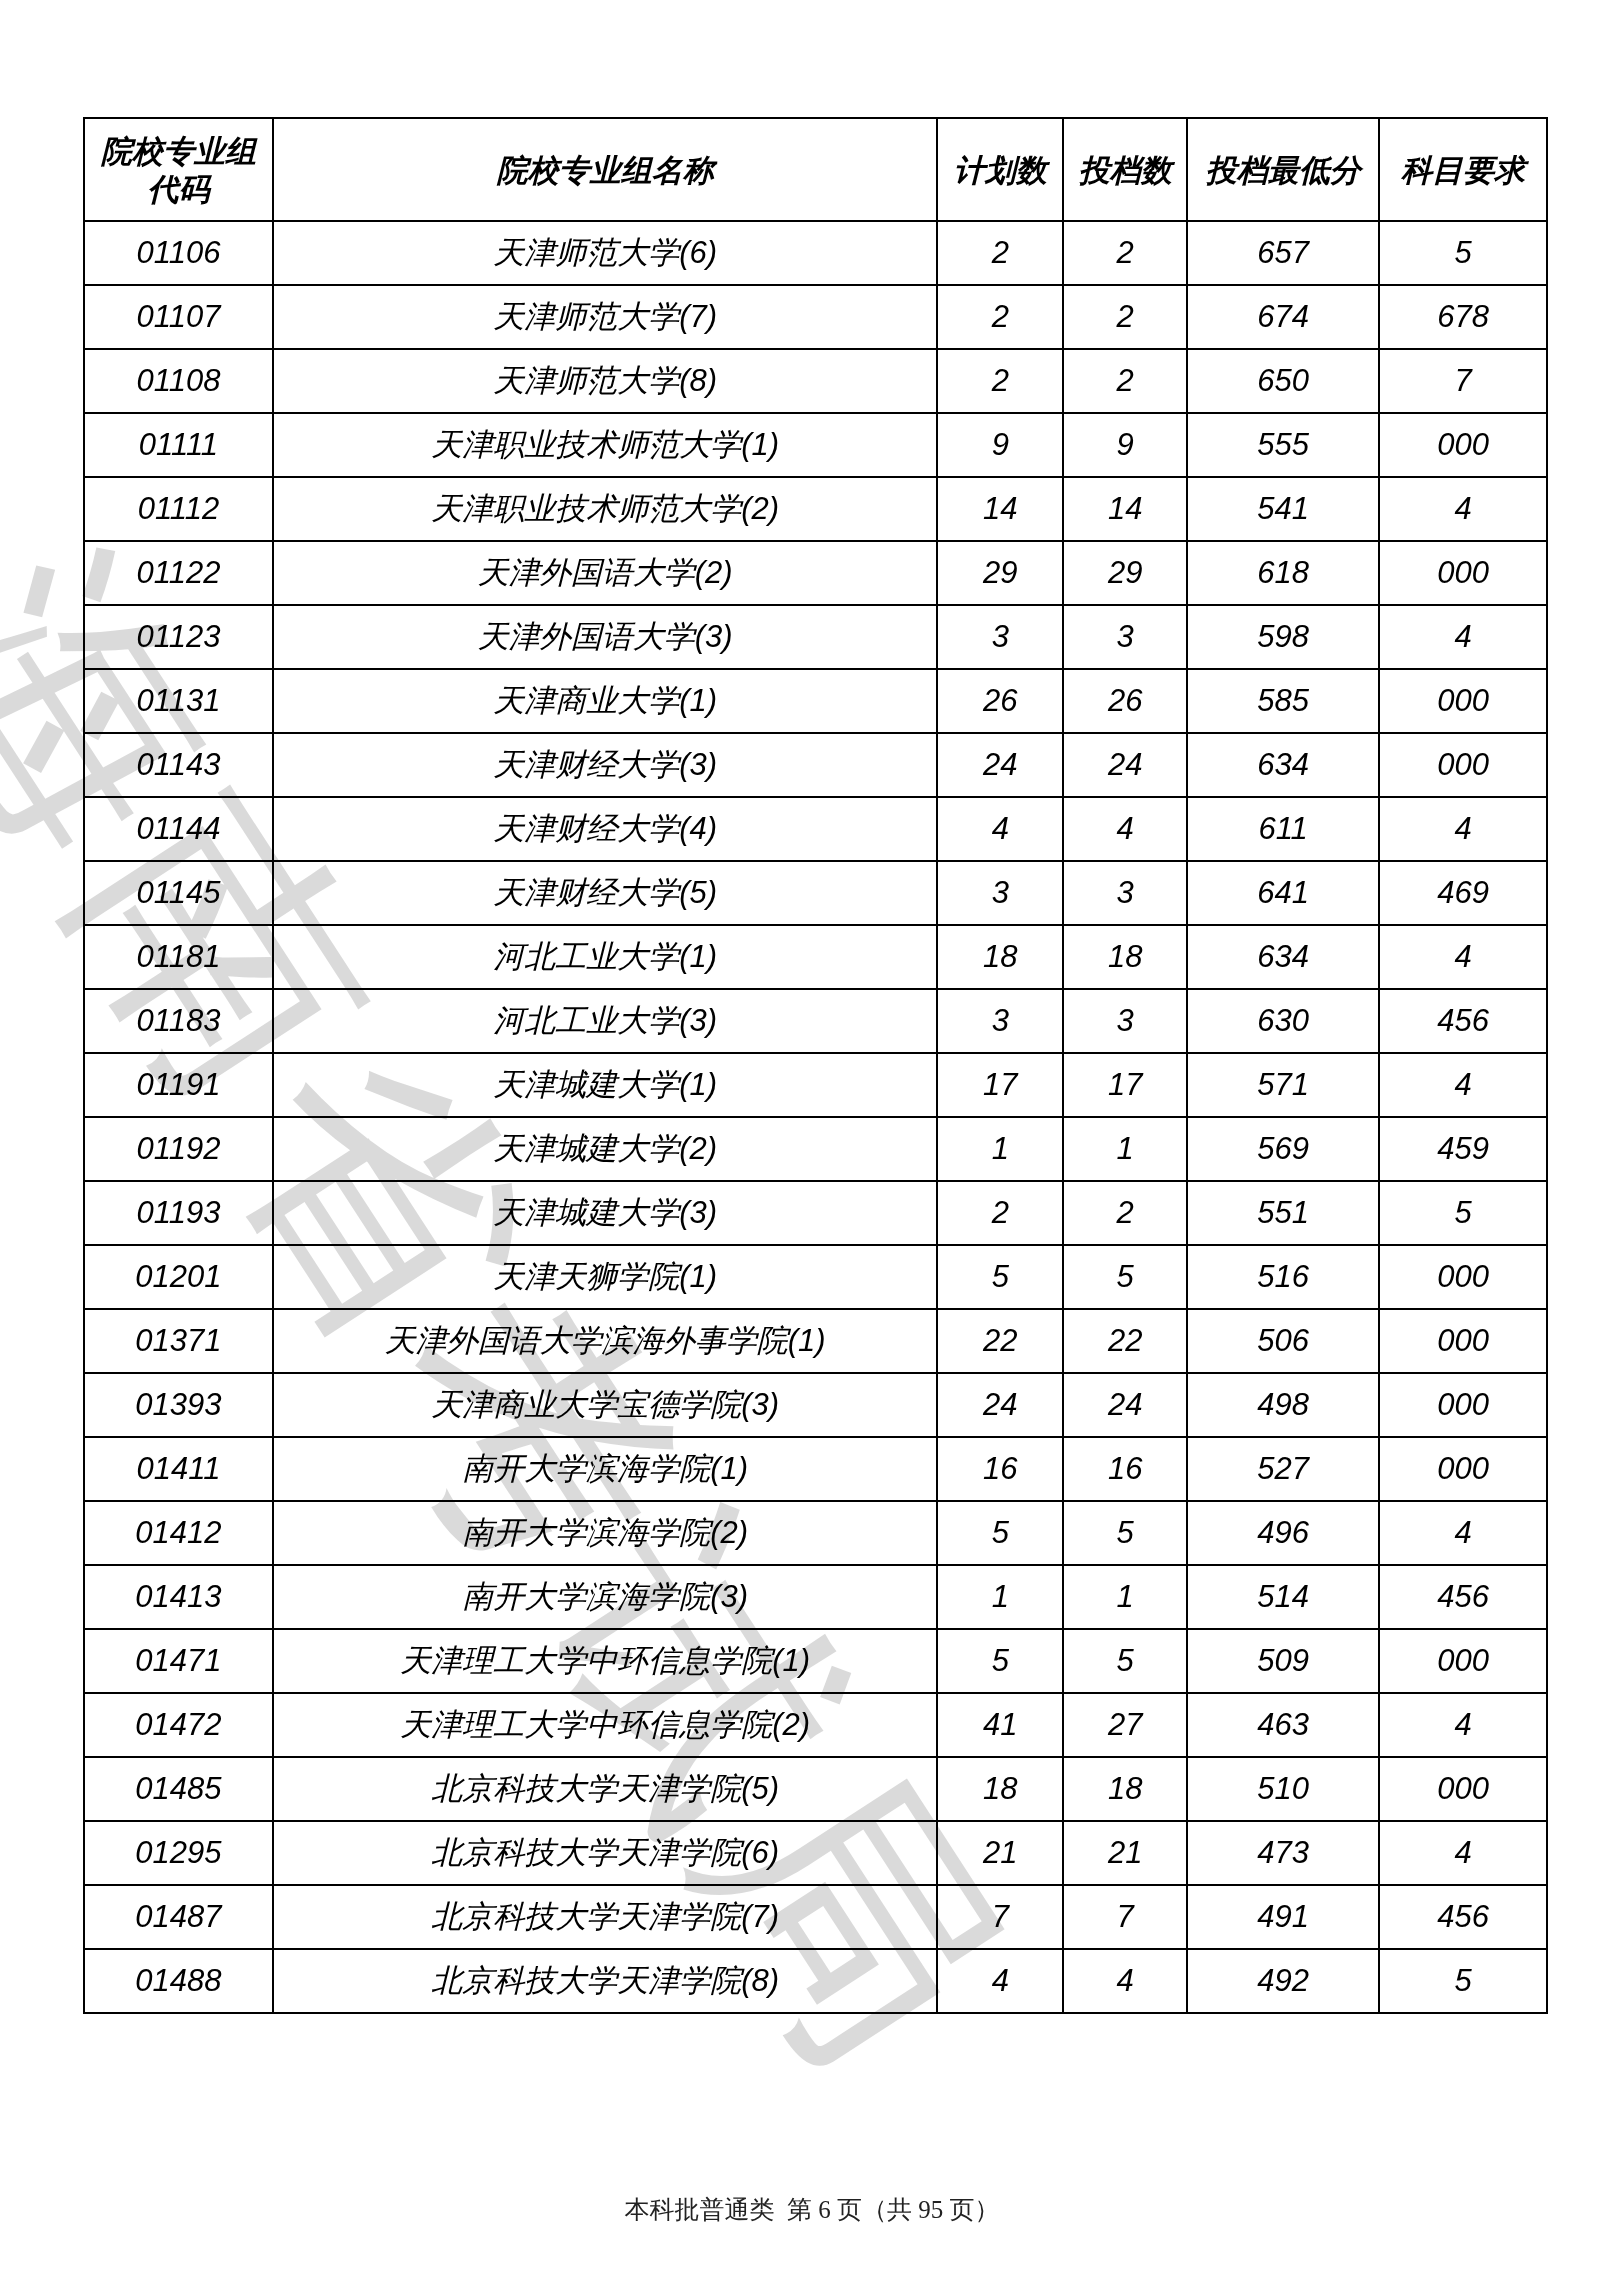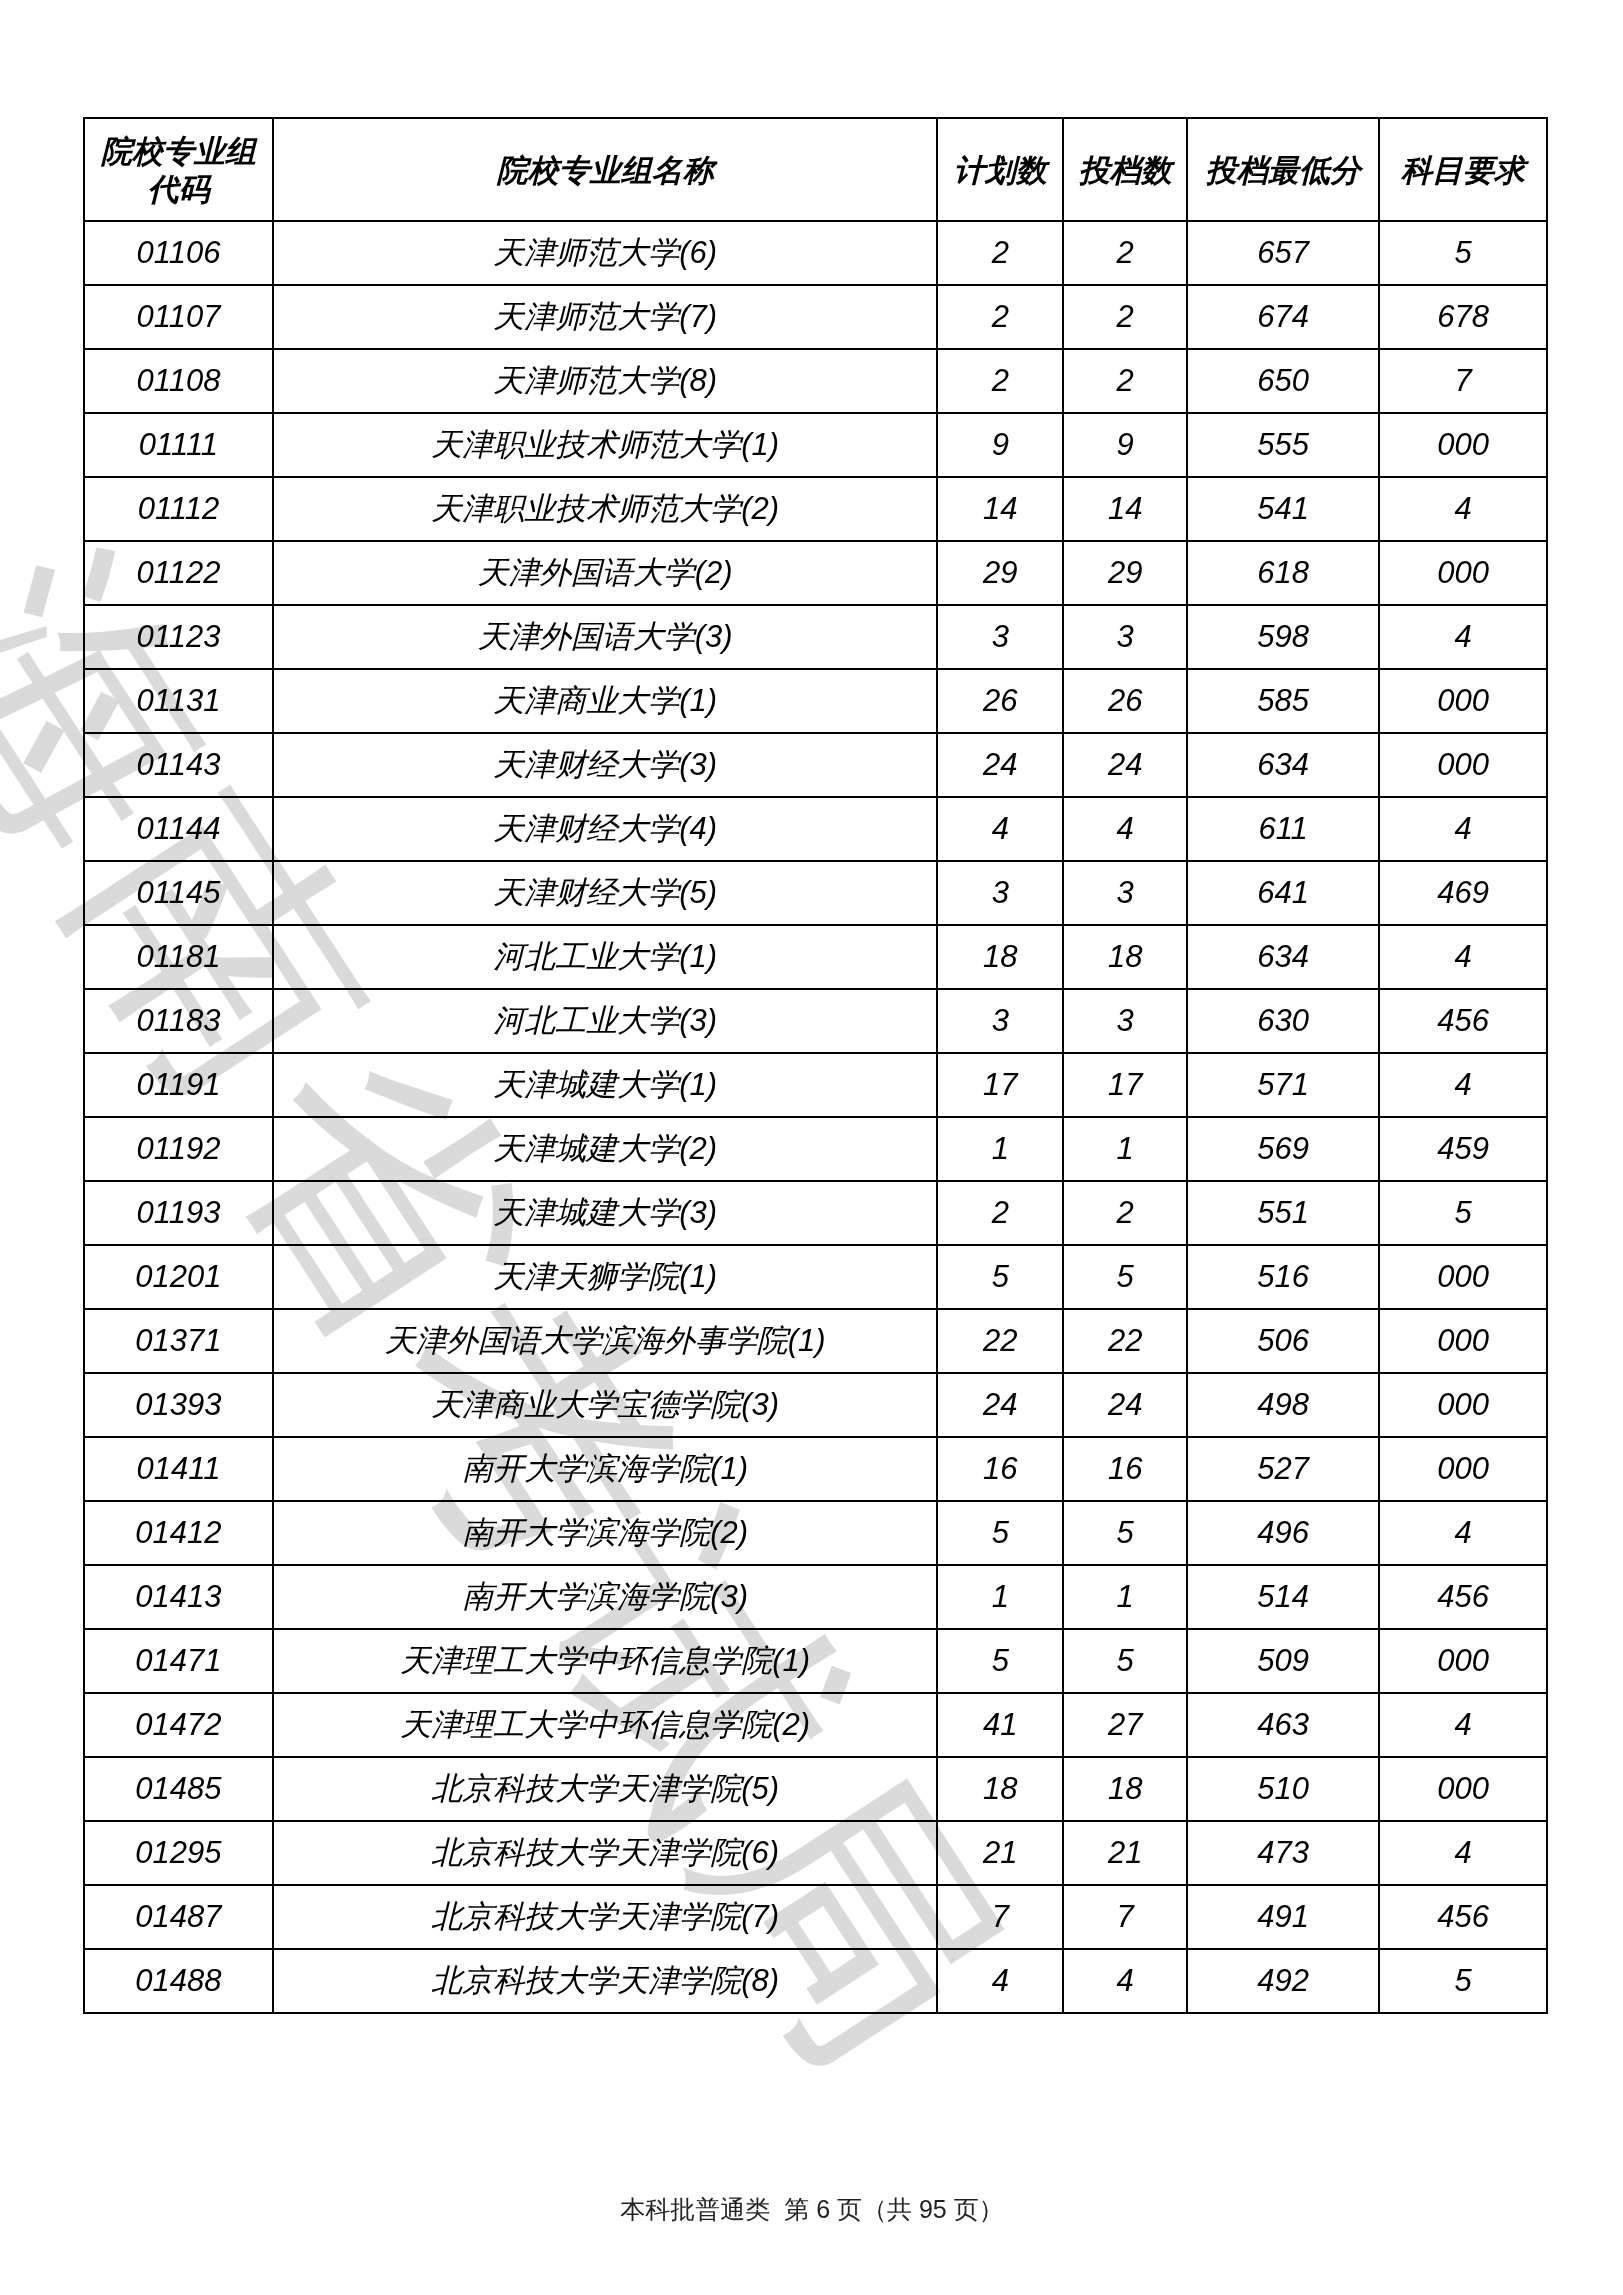--- a/index.html
+++ b/index.html
@@ -17,21 +17,21 @@
   }
   table.grid th {
     height: 101px; font-weight: bold; font-size: 31px; line-height: 38px;
     font-family: "DejaVu Sans", sans-serif;
   }
   table.grid td { height: 62px; font-size: 31px; }
   col.c1 { width: 189px; } col.c2 { width: 665px; } col.c3 { width: 126px; }
   col.c4 { width: 124px; } col.c5 { width: 192px; } col.c6 { width: 168px; }
   .footer {
     position: absolute; left: 0; width: 1624px; top: 2193px; text-align: center;
-    font-family: Liberation Sans, sans-serif; font-size: 25px; color: #222;
+    font-family: Liberation Serif, serif; font-size: 25px; color: #222;
   }
   .watermark {
     position: absolute; left: 144px; top: 1080px; width: 1702px;
     transform: rotate(57deg); transform-origin: 0 0;
     font-family: "DejaVu Serif", serif; font-size: 275px; letter-spacing: 13px;
     color: rgba(150,150,150,0.35); white-space: nowrap; pointer-events: none;
     transform: translate(0,-589px) rotate(57deg);
   }
 </style>
 </head>

